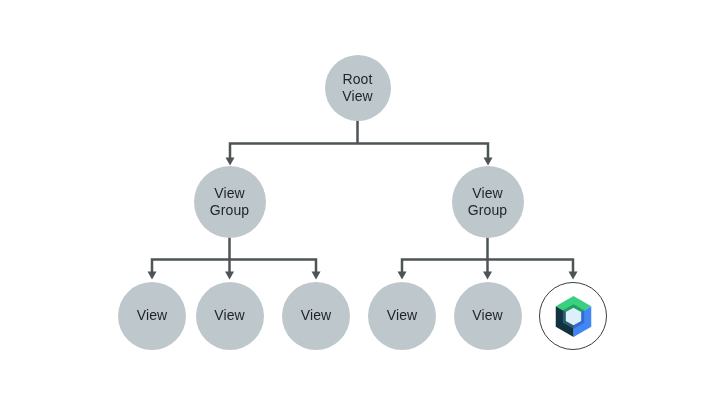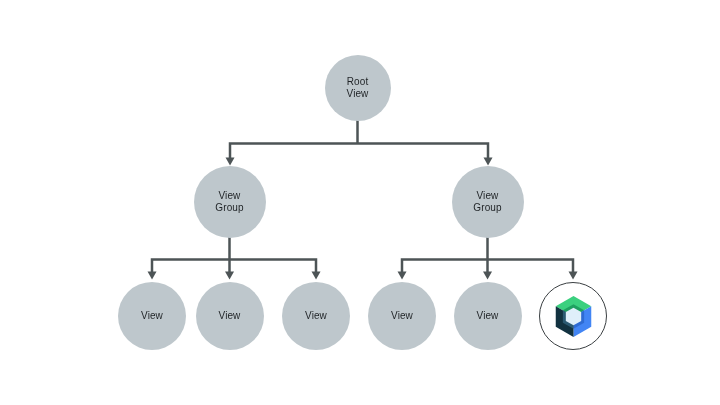--- a/index.html
+++ b/index.html
@@ -33,21 +33,21 @@
     position: absolute;
     border-radius: 50%;
     background: var(--node-fill, #bec7cc);
     display: flex;
     align-items: center;
     justify-content: center;
     text-align: center;
   }
   .node-label {
     white-space: pre-line;
-    font-size: 10px;
+    font-size: 14px;
     line-height: 1.22;
     color: var(--label-text, #1f2326);
     letter-spacing: 0.1px;
   }
   .node-root        { left: 324.5px; top: 55px;  width: 66px; height: 66px; }
   .node-group-left  { left: 193.5px; top: 166px; width: 72px; height: 72px; }
   .node-group-right { left: 451.5px; top: 166px; width: 72px; height: 72px; }
   .node-view1       { left: 118px;   top: 282px; width: 68px; height: 68px; }
   .node-view2       { left: 195.5px; top: 282px; width: 68px; height: 68px; }
   .node-view3       { left: 282px;   top: 282px; width: 68px; height: 68px; }

